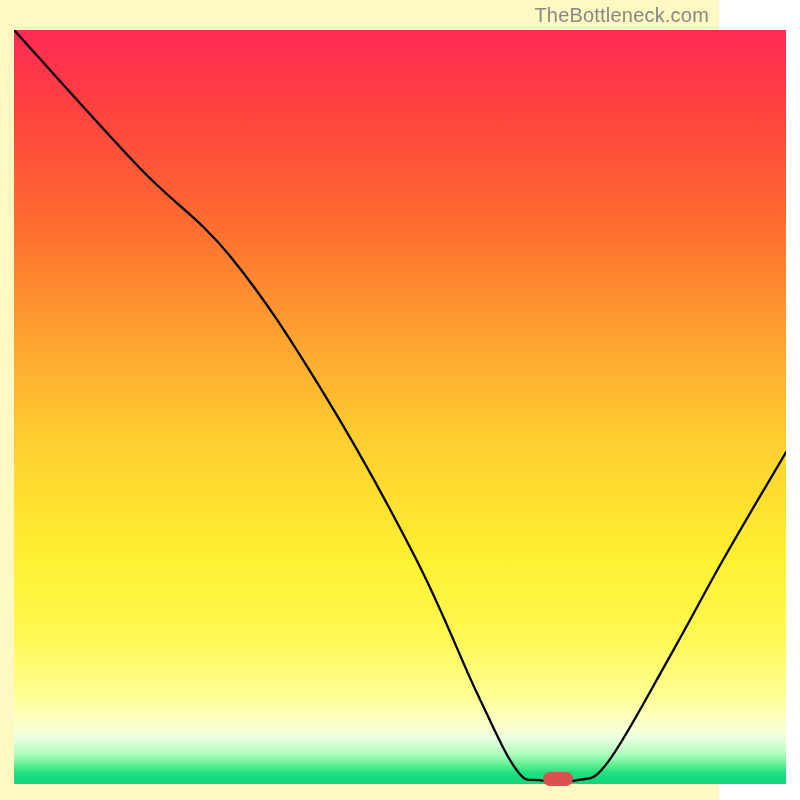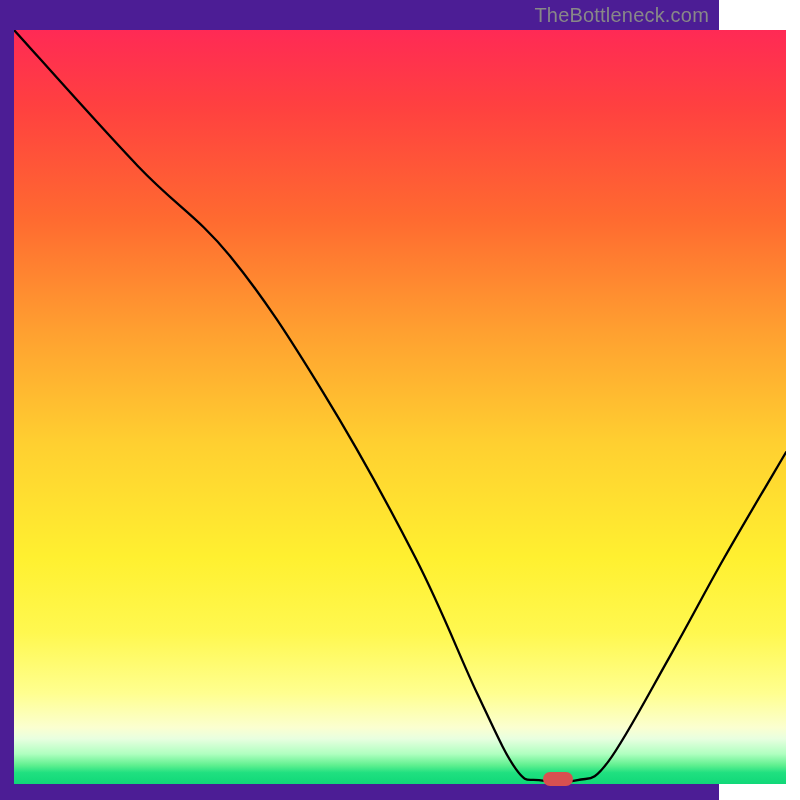--- a/index.html
+++ b/index.html
@@ -7,21 +7,21 @@
     padding: 0;
     width: 800px;
     height: 800px;
     overflow: hidden;
     font-family: Arial, Helvetica, sans-serif;
   }
   .chart-container {
     position: relative;
     width: 719px;
     height: 800px;
-    background: #4c1d95;
+    background: #fef9c3;
   }
   .plot-area {
     position: absolute;
     left: 14px;
     top: 30px;
     width: 772px;
     height: 754px;
     background: linear-gradient(
       to bottom,
       #ff2a55 0%,

